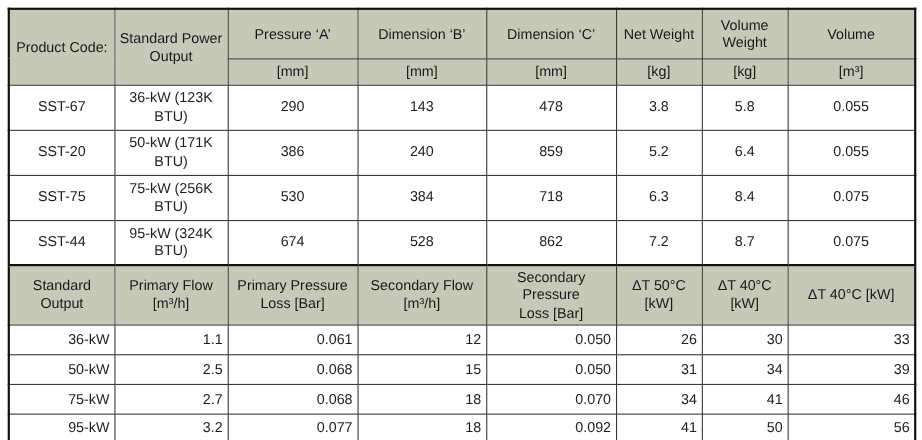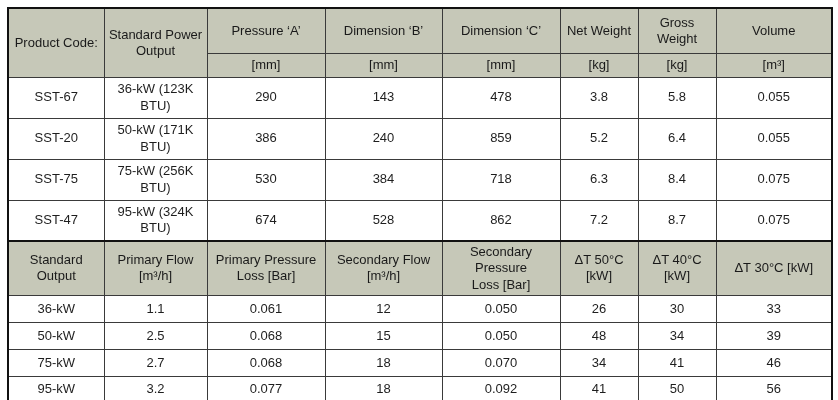--- a/index.html
+++ b/index.html
@@ -36,21 +36,21 @@
   .hdr {
     background: #c6c8b8;
     font-weight: bold;
     font-size: 12.5px;
     color: #1a1a1a;
   }
   tr.h-main td { height: 45px; }
   tr.h-units td { height: 24px; }
   tr.body-top td { height: 41px; }
   tr.h-section td { height: 44px; border-top: 2px solid #111111; }
-  tr.body-bottom td { height: 27px; }
+  tr.body-bottom td { height: 27px; text-align: right; }
   .l1, .l2 { display: block; }
 </style>
 </head>
 <body>
 
 <div class="page">
   <table class="spec">
     <colgroup>
       <col style="width:96px">
         <col style="width:103px">
@@ -63,21 +63,21 @@
     </colgroup>
 
     <tbody>
         <tr class="h-main">
       <td class="hdr" rowspan="2">Product Code:</td>
       <td class="hdr" rowspan="2">Standard Power Output</td>
       <td class="hdr">Pressure ‘A’</td>
       <td class="hdr">Dimension ‘B’</td>
       <td class="hdr">Dimension ‘C’</td>
       <td class="hdr">Net Weight</td>
-      <td class="hdr">Gross Weight</td>
+      <td class="hdr">Volume Weight</td>
       <td class="hdr">Volume</td>
     </tr>
     <tr class="h-units">
       <td class="hdr">[mm]</td>
       <td class="hdr">[mm]</td>
       <td class="hdr">[mm]</td>
       <td class="hdr">[kg]</td>
       <td class="hdr">[kg]</td>
       <td class="hdr">[m³]</td>
     </tr>
@@ -106,21 +106,21 @@
       <td>SST-75</td>
       <td>75-kW (256K BTU)</td>
       <td>530</td>
       <td>384</td>
       <td>718</td>
       <td>6.3</td>
       <td>8.4</td>
       <td>0.075</td>
     </tr>
     <tr class="body-top">
-      <td>SST-47</td>
+      <td>SST-44</td>
       <td>95-kW (324K BTU)</td>
       <td>674</td>
       <td>528</td>
       <td>862</td>
       <td>7.2</td>
       <td>8.7</td>
       <td>0.075</td>
     </tr>
 
     <tr class="h-section">
@@ -146,42 +146,42 @@
       </td>
       <td class="hdr">
         <span class="l1">ΔT 50°C</span>
         <span class="l2">[kW]</span>
       </td>
       <td class="hdr">
         <span class="l1">ΔT 40°C</span>
         <span class="l2">[kW]</span>
       </td>
       <td class="hdr">
-        <span class="l1">ΔT 30°C [kW]</span>
+        <span class="l1">ΔT 40°C [kW]</span>
         <span class="l2"></span>
       </td>
     </tr>
 
     <tr class="body-bottom">
       <td>36-kW</td>
       <td>1.1</td>
       <td>0.061</td>
       <td>12</td>
       <td>0.050</td>
       <td>26</td>
       <td>30</td>
       <td>33</td>
     </tr>
     <tr class="body-bottom">
       <td>50-kW</td>
       <td>2.5</td>
       <td>0.068</td>
       <td>15</td>
       <td>0.050</td>
-      <td>48</td>
+      <td>31</td>
       <td>34</td>
       <td>39</td>
     </tr>
     <tr class="body-bottom">
       <td>75-kW</td>
       <td>2.7</td>
       <td>0.068</td>
       <td>18</td>
       <td>0.070</td>
       <td>34</td>

